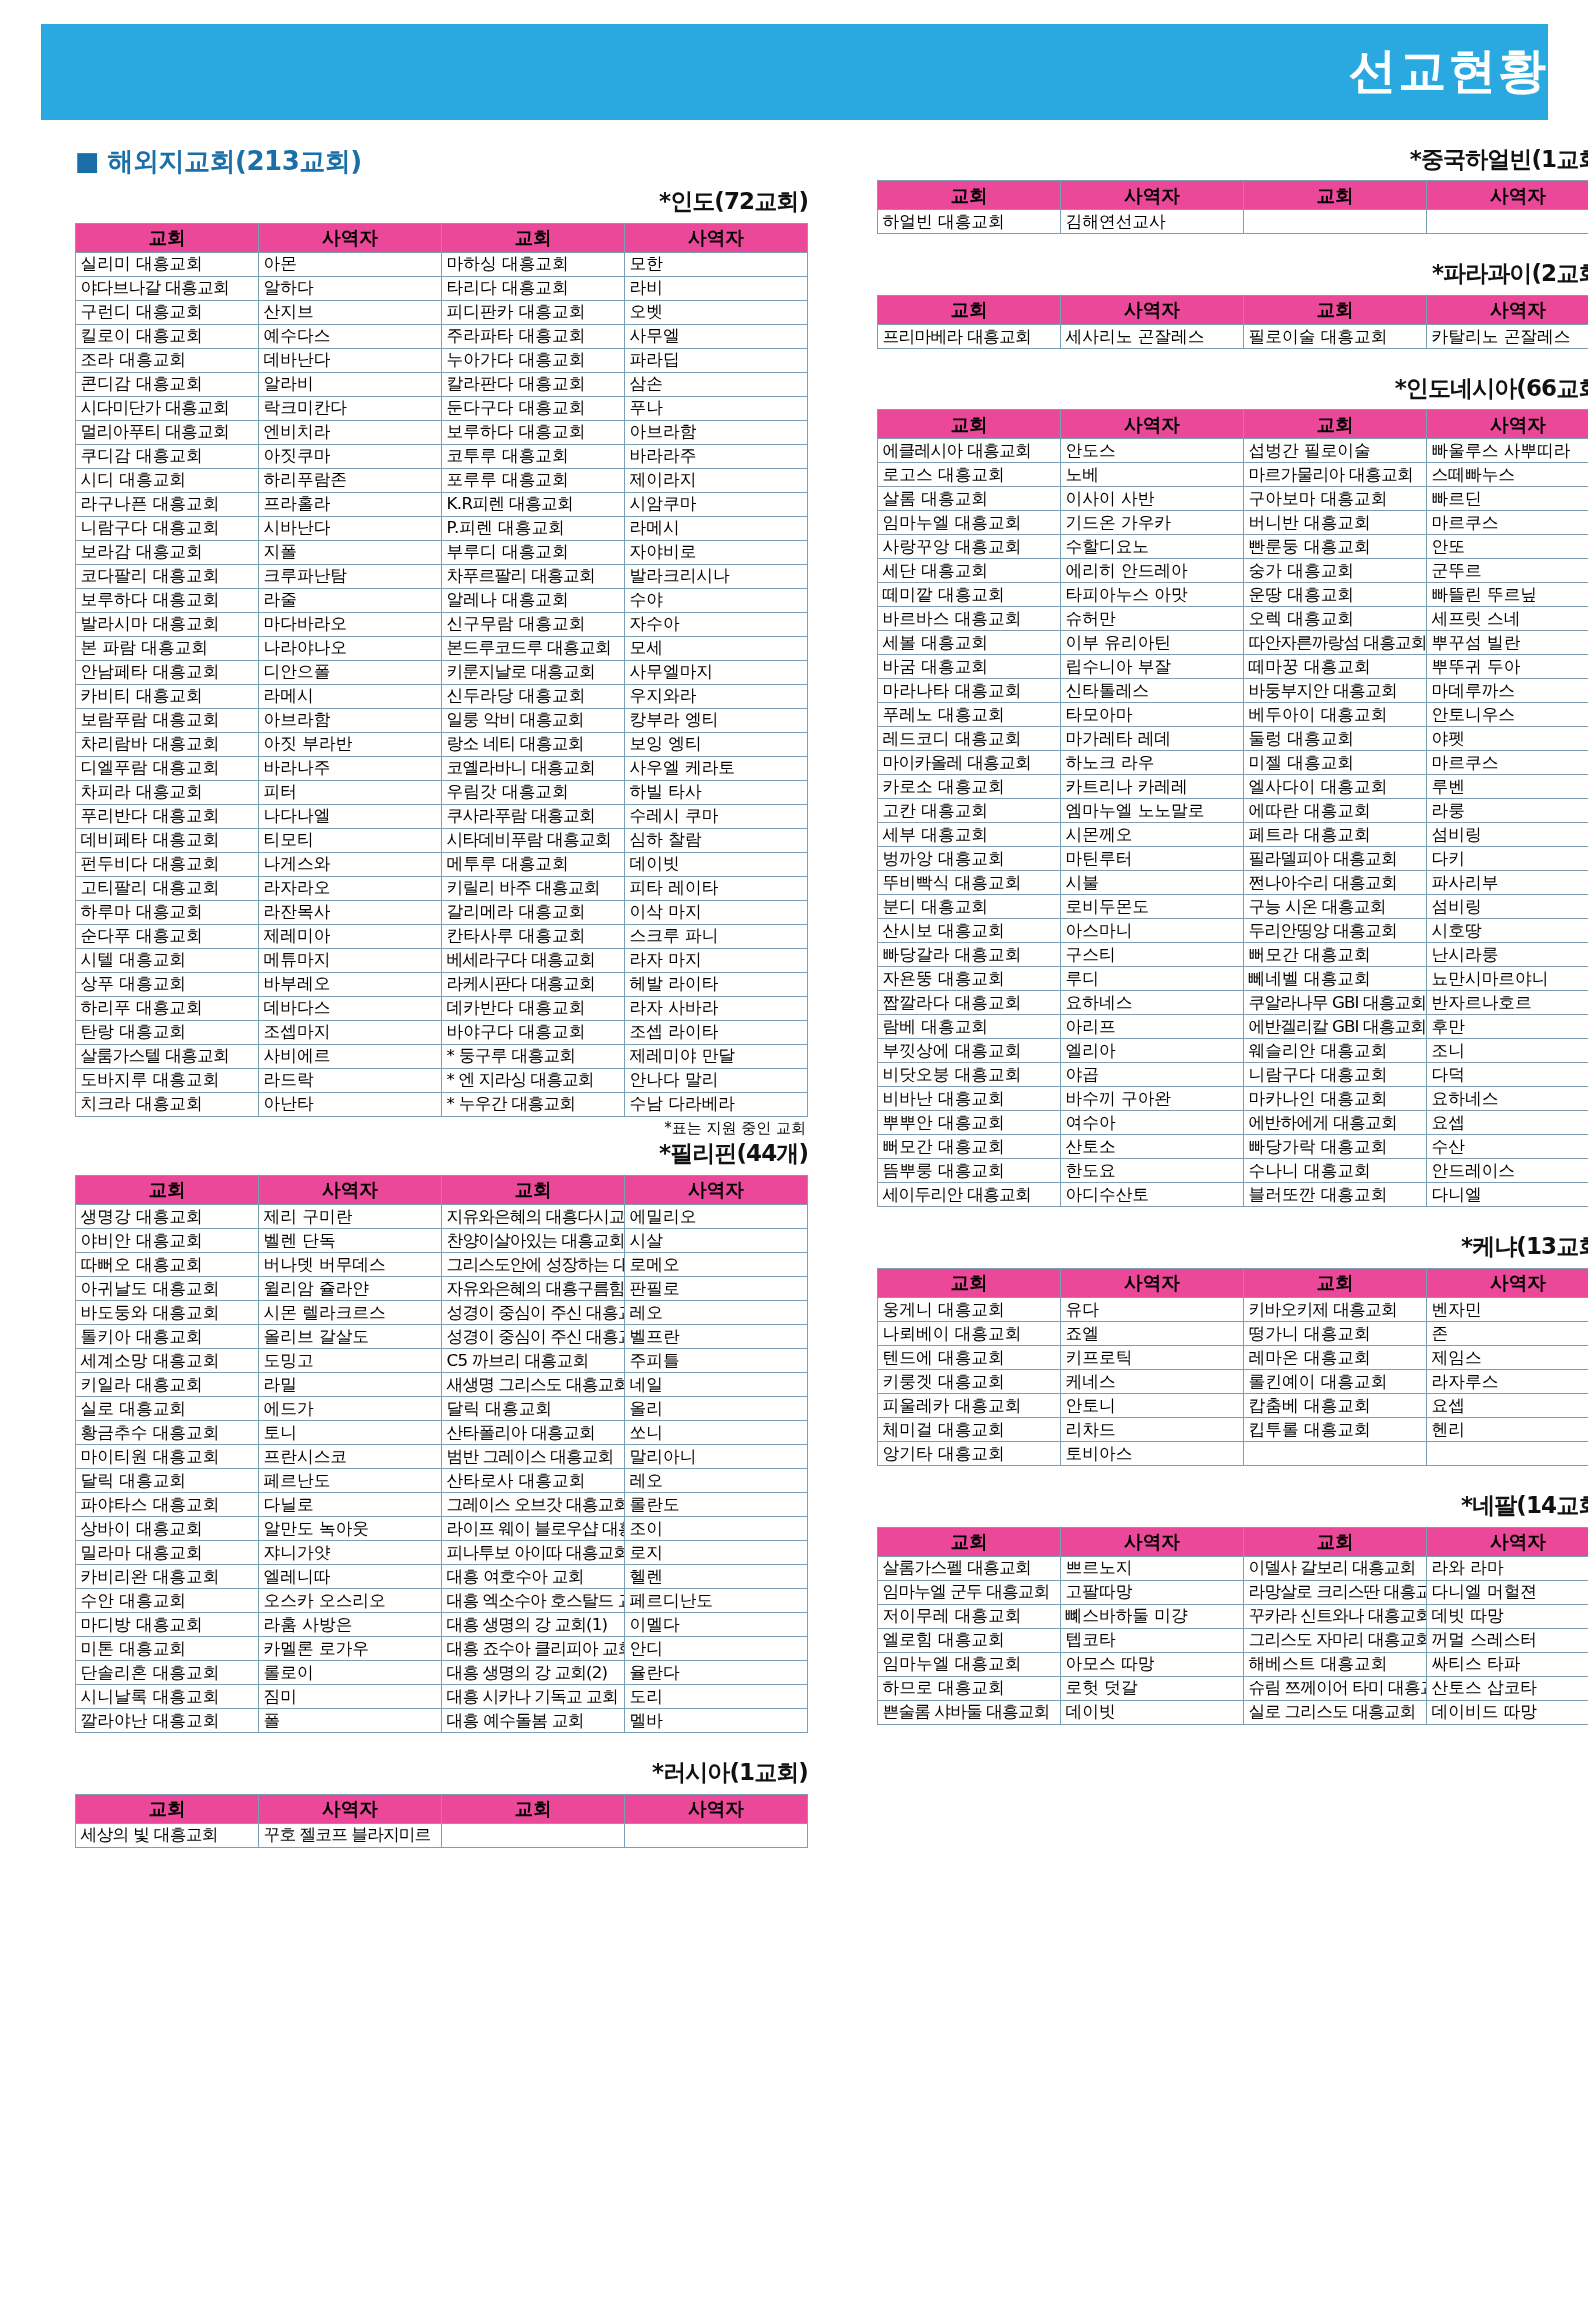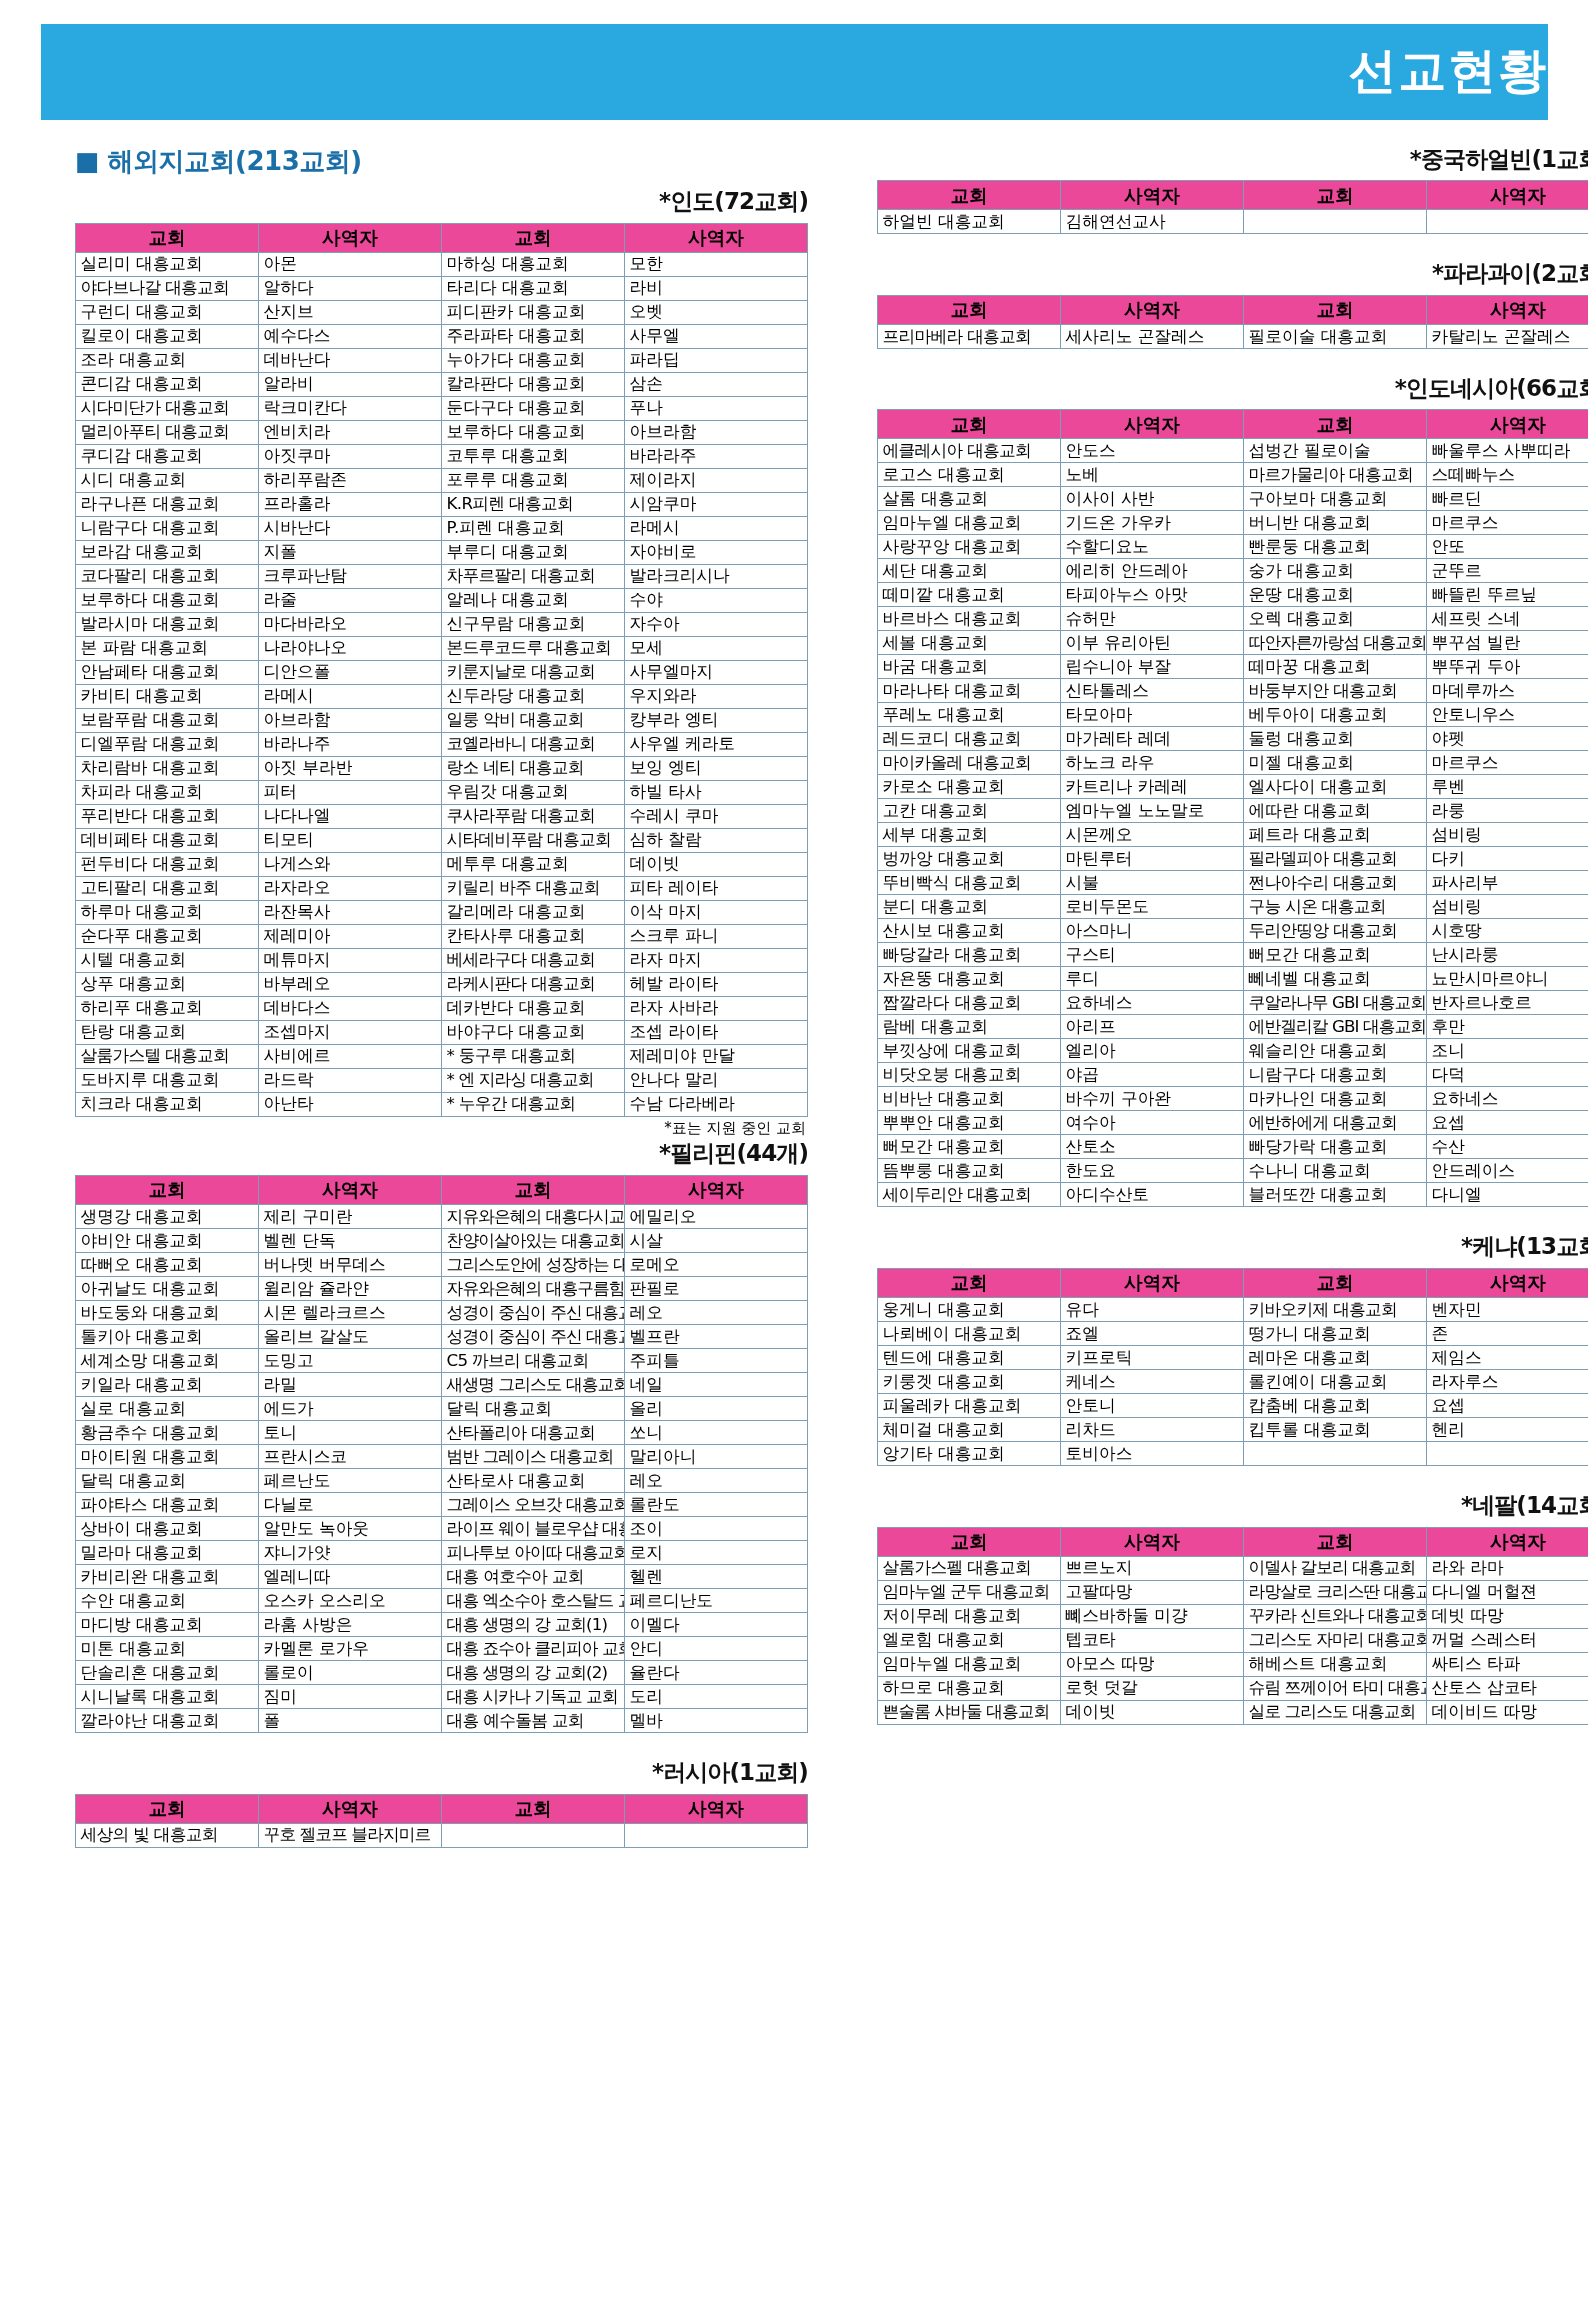--- a/index.html
+++ b/index.html
@@ -225,32 +225,32 @@
               <td class="ch ">신두라당 대흥교회</td>
               <td class="pa ">우지와라</td>
             </tr>
             <tr>
               <td class="ch ">보람푸람 대흥교회</td>
               <td class="pa ">아브라함</td>
               <td class="ch sm">일룽 악비 대흥교회</td>
               <td class="pa ">캉부라 엥티</td>
             </tr>
             <tr>
+              <td class="ch ">차리람바 대흥교회</td>
+              <td class="pa ">아짓 부라반</td>
+              <td class="ch sm">랑소 네티 대흥교회</td>
+              <td class="pa ">보잉 엥티</td>
+            </tr>
+            <tr>
               <td class="ch ">디엘푸람 대흥교회</td>
               <td class="pa ">바라나주</td>
               <td class="ch sm">코옐라바니 대흥교회</td>
               <td class="pa ">사우엘 케라토</td>
             </tr>
             <tr>
-              <td class="ch ">차리람바 대흥교회</td>
-              <td class="pa ">아짓 부라반</td>
-              <td class="ch sm">랑소 네티 대흥교회</td>
-              <td class="pa ">보잉 엥티</td>
-            </tr>
-            <tr>
               <td class="ch ">차피라 대흥교회</td>
               <td class="pa ">피터</td>
               <td class="ch ">우림갓 대흥교회</td>
               <td class="pa ">하빌 타사</td>
             </tr>
             <tr>
               <td class="ch ">푸리반다 대흥교회</td>
               <td class="pa ">나다나엘</td>
               <td class="ch sm">쿠사라푸람 대흥교회</td>
               <td class="pa ">수레시 쿠마</td>

